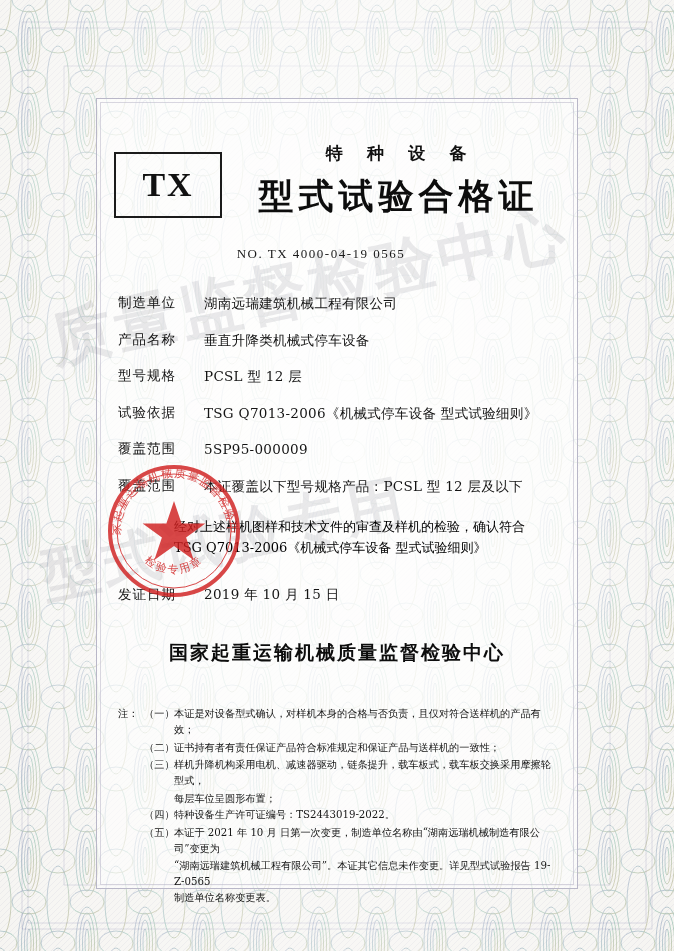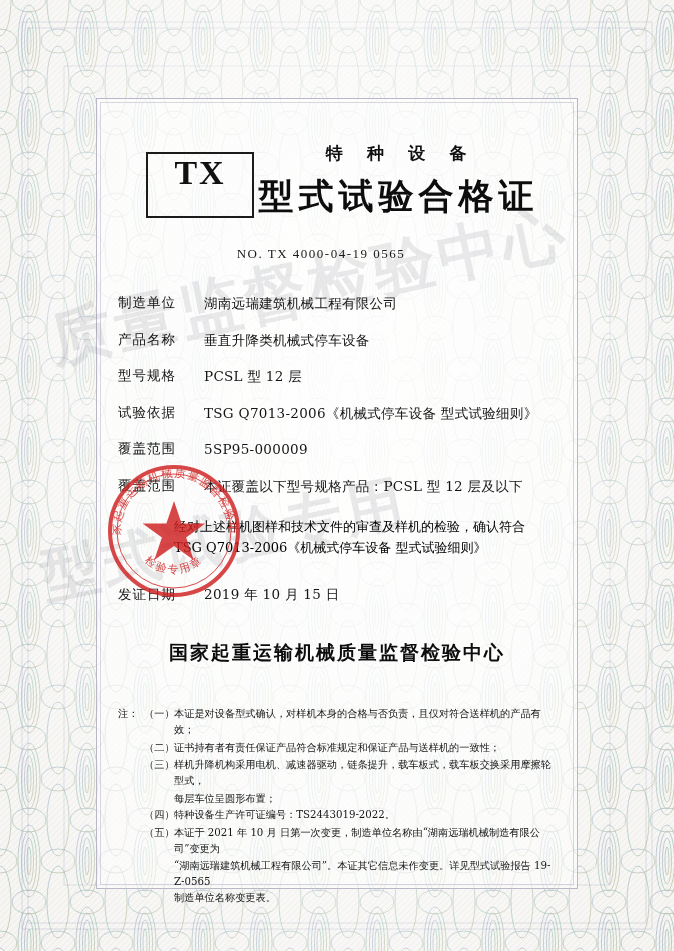--- a/index.html
+++ b/index.html
@@ -98,23 +98,22 @@
   }
 
   .tx-box {
     position: absolute;
     left: 18px;
     top: 54px;
     width: 104px;
     height: 62px;
     border: 2px solid #1b1b1b;
     display: flex;
-    align-items: flex-start;
+    align-items: center;
     justify-content: center;
-    margin-left: 32px;
   }
   .tx-box span {
     font-family: "Liberation Serif", serif;
     font-size: 34px;
     font-weight: bold;
     letter-spacing: 2px;
     color: #111;
   }
 
   .title-block {

